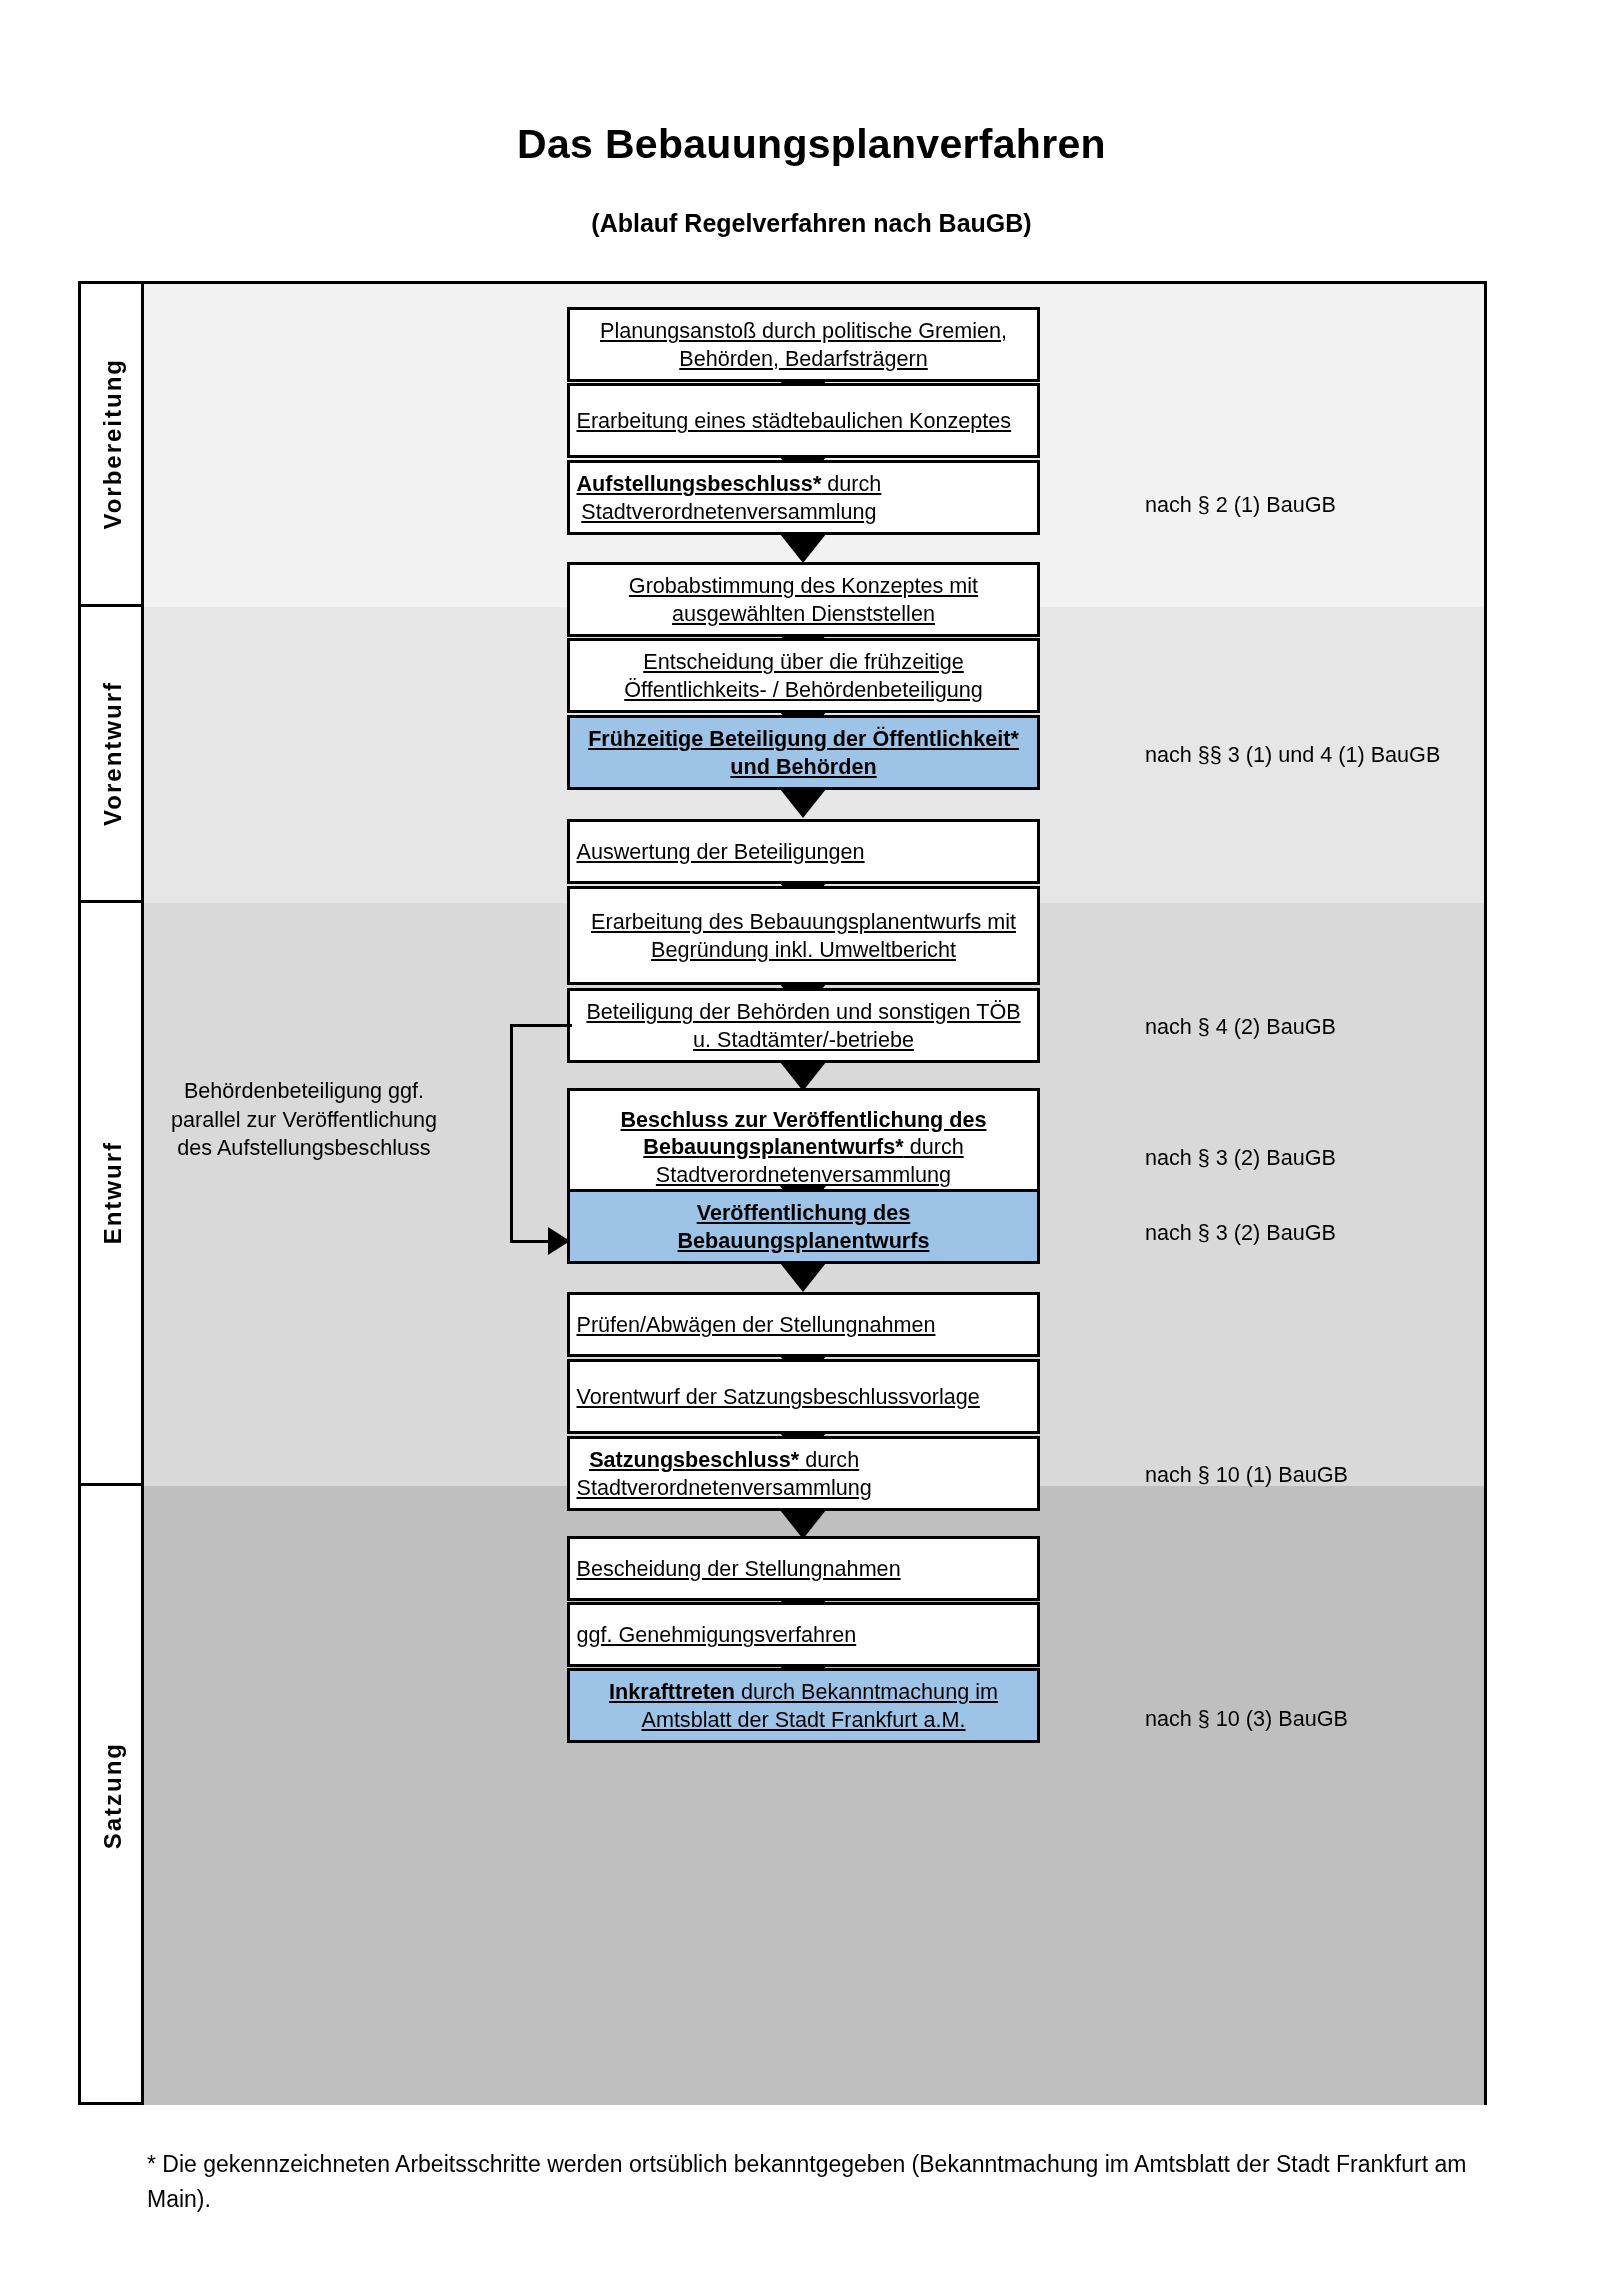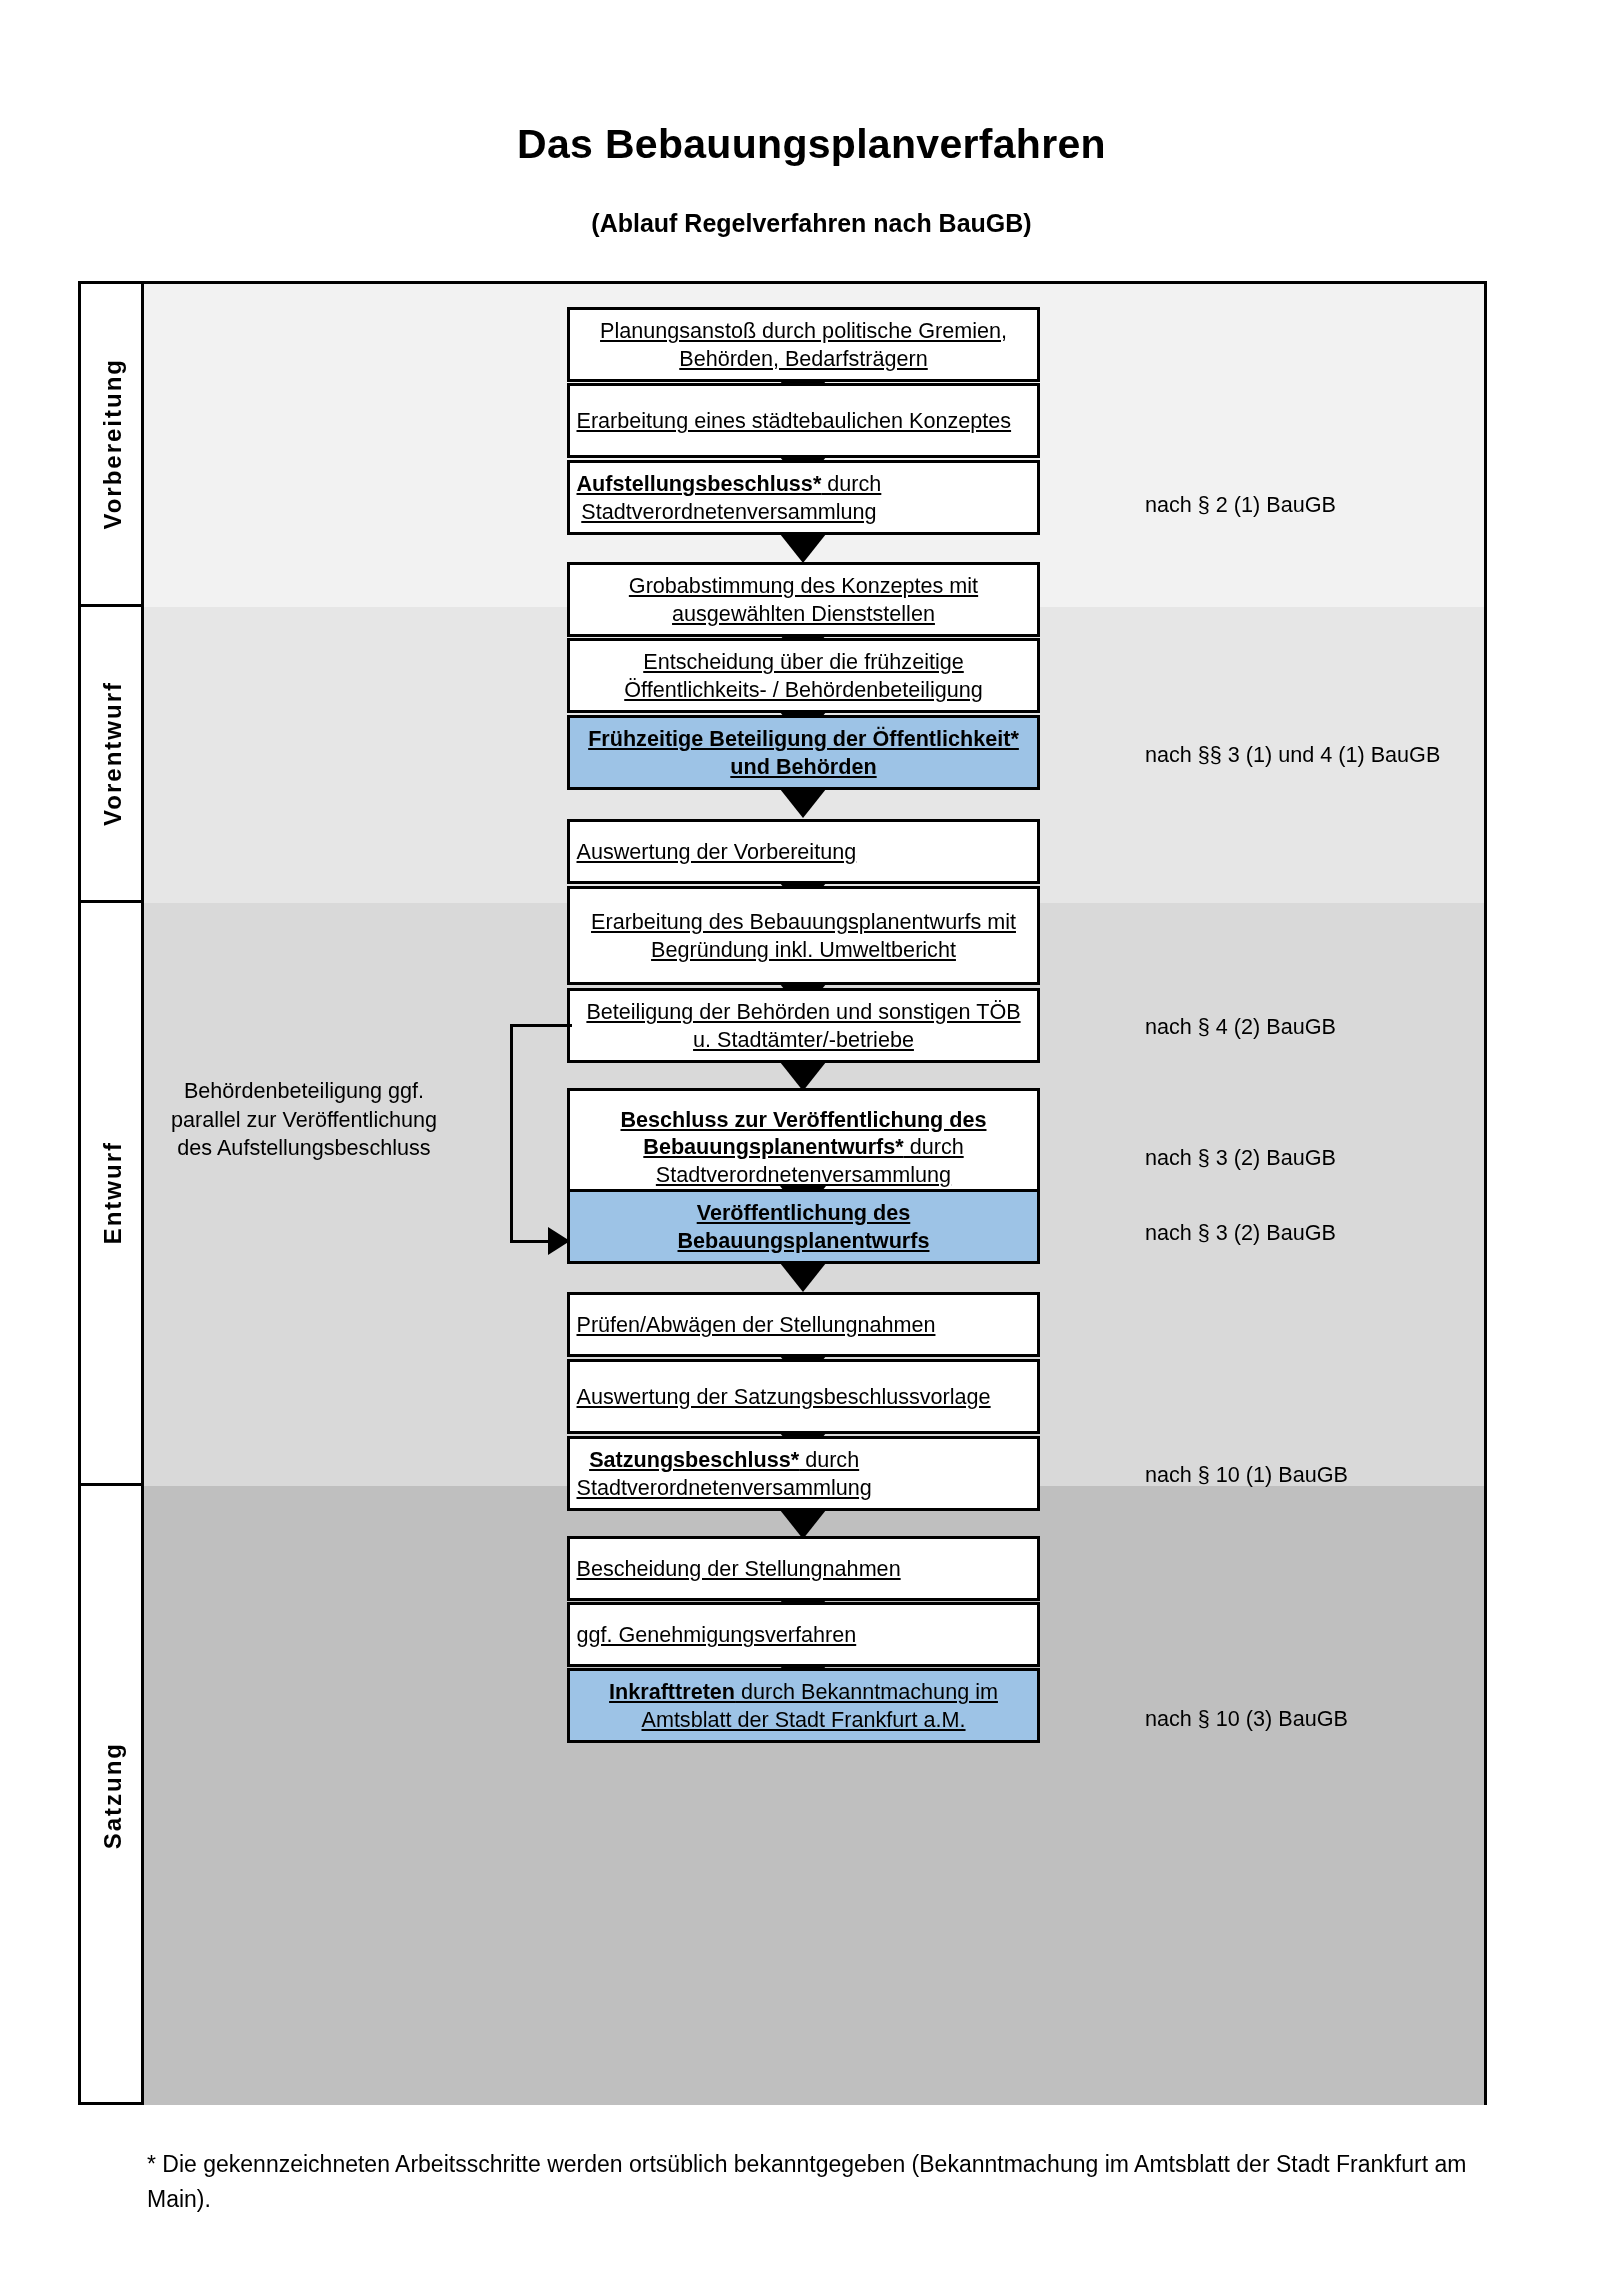--- a/index.html
+++ b/index.html
@@ -118,21 +118,21 @@
       <span>Entscheidung über die frühzeitige Öffentlichkeits- / Behördenbeteiligung</span>
     </div>
     <div class="arrow" style="left:699px;top:428px;"></div>
 
     <div class="box blue" style="left:486px;top:431px;width:473px;height:75px;">
       <span>Frühzeitige Beteiligung der Öffentlichkeit* und Behörden</span>
     </div>
     <div class="arrow" style="left:699px;top:505px;"></div>
 
     <div class="box" style="left:486px;top:535px;width:473px;height:65px;">
-      <span>Auswertung der Vorbereitung</span>
+      <span>Auswertung der Beteiligungen</span>
     </div>
     <div class="arrow" style="left:699px;top:599px;"></div>
 
     <div class="box" style="left:486px;top:602px;width:473px;height:99px;">
       <span>Erarbeitung des Bebauungsplanentwurfs mit Begründung inkl. Umweltbericht</span>
     </div>
     <div class="arrow" style="left:699px;top:700px;"></div>
 
     <div class="box" style="left:486px;top:704px;width:473px;height:75px;">
       <span>Beteiligung der Behörden und sonstigen TÖB u. Stadtämter/-betriebe</span>
@@ -151,21 +151,21 @@
       <span>Veröffentlichung des Bebauungsplanentwurfs</span>
     </div>
     <div class="arrow" style="left:699px;top:979px;"></div>
 
     <div class="box" style="left:486px;top:1008px;width:473px;height:65px;">
       <span>Prüfen/Abwägen der Stellungnahmen</span>
     </div>
     <div class="arrow" style="left:699px;top:1072px;"></div>
 
     <div class="box" style="left:486px;top:1075px;width:473px;height:75px;">
-      <span>Auswertung der Satzungsbeschlussvorlage</span>
+      <span>Vorentwurf der Satzungsbeschlussvorlage</span>
     </div>
     <div class="arrow" style="left:699px;top:1149px;"></div>
 
     <div class="box" style="left:486px;top:1152px;width:473px;height:75px;">
       <span>
         <b>Satzungsbeschluss*</b><span> durch</span><br>
         <span>Stadtverordnetenversammlung</span>
       </span>
     </div>
     <div class="arrow" style="left:699px;top:1226px;"></div>

